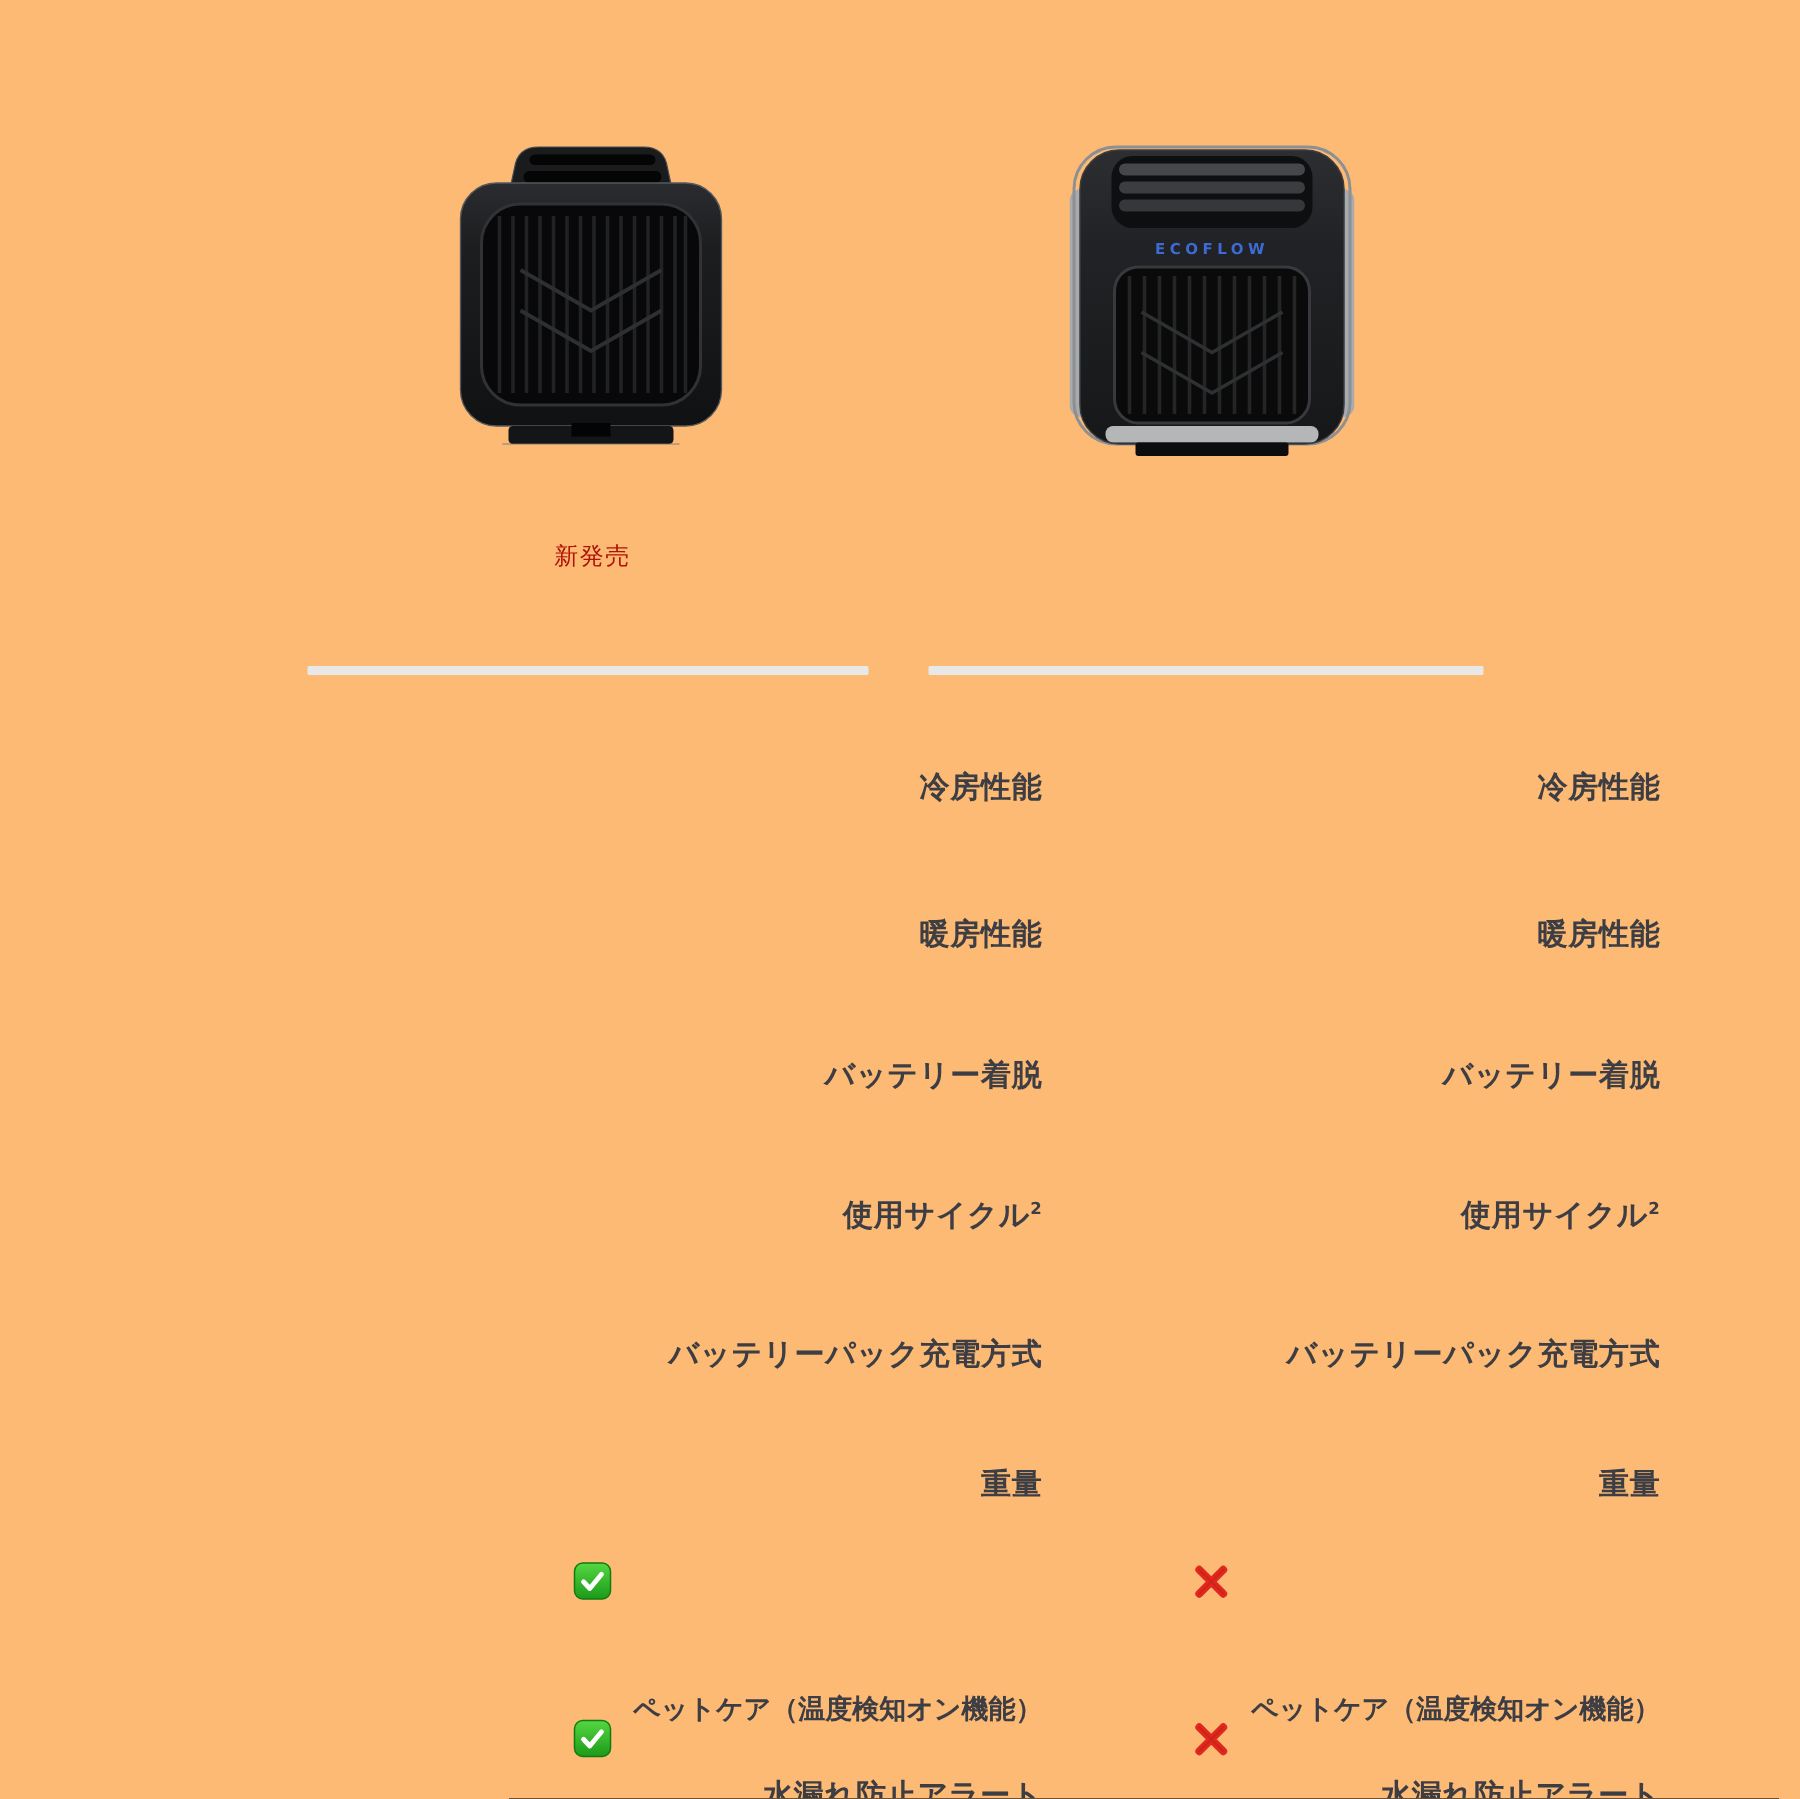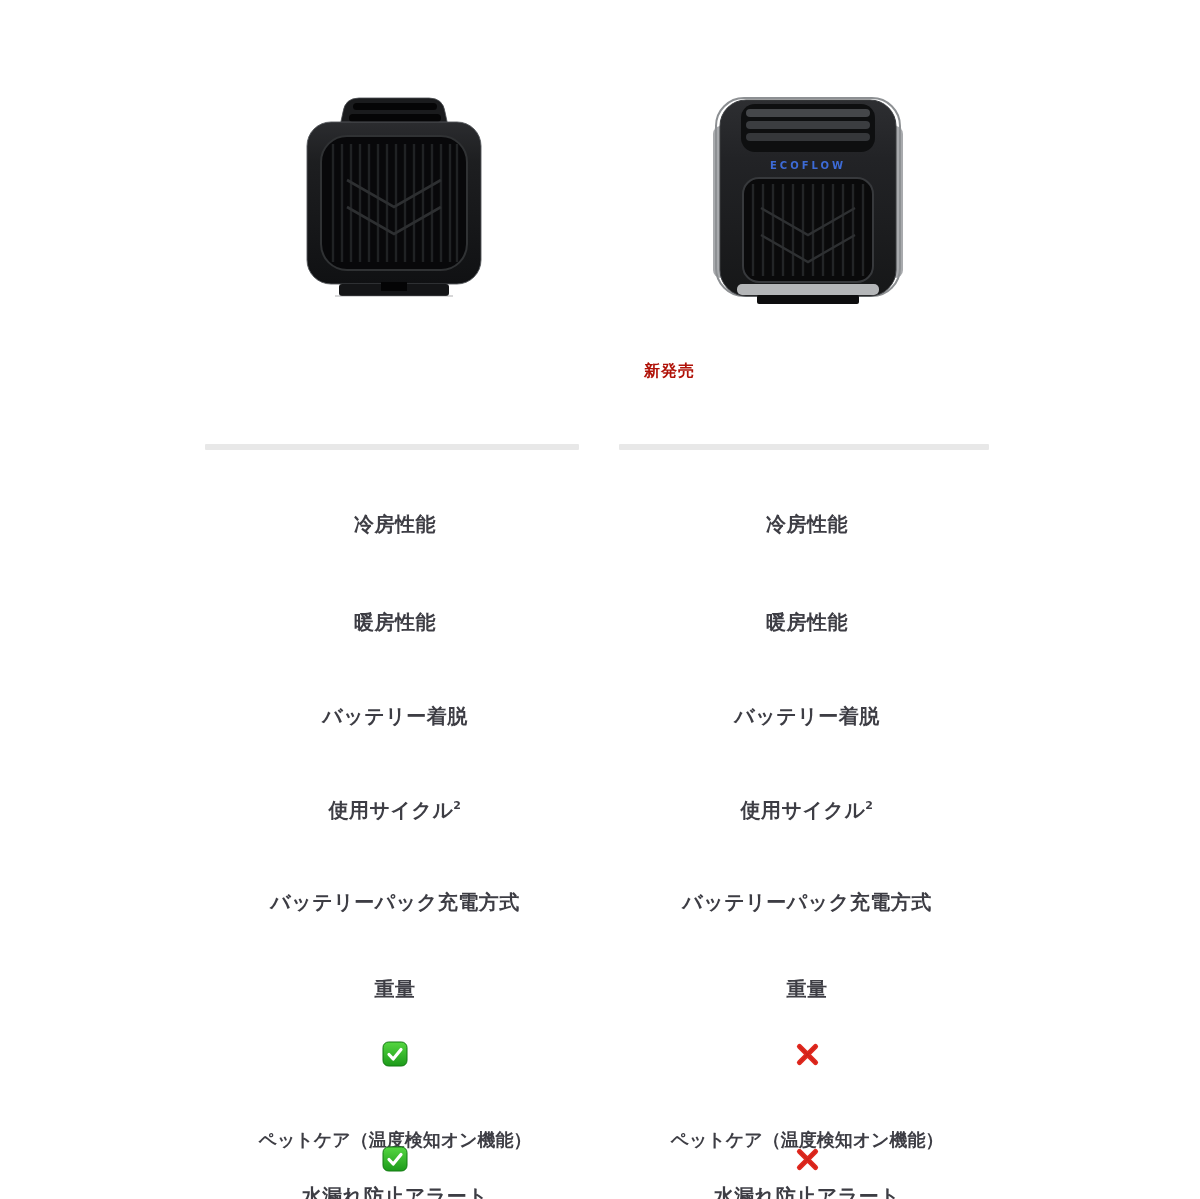--- a/index.html
+++ b/index.html
@@ -1,27 +1,27 @@
 <!DOCTYPE html>
 <html><head>
 <meta charset="utf-8">
 <style>
   html,body{margin:0;padding:0;background:#000;}
   .canvas{
-    position:relative;width:1200px;height:1199px;background:#ffffff;
+    position:relative;width:1200px;height:1199px;background:#fdba74;
     overflow:hidden;font-family:"DejaVu Sans",sans-serif;
   }
   .product{position:absolute;}
   .badge{
-    position:absolute;top:361px;left:95px;width:600px;text-align:right;
-    font-size:16px;font-weight:bold;letter-spacing:1px;
+    position:absolute;top:361px;left:95px;width:600px;text-align:center;
+    font-size:16px;font-weight:normal;letter-spacing:1px;
   }
   .divider{position:absolute;top:444px;height:6px;border-radius:1px;}
   .row-label{
-    position:absolute;width:600px;text-align:center;font-weight:bold;
+    position:absolute;width:600px;text-align:right;font-weight:bold;
     font-size:20px;line-height:26px;letter-spacing:0.5px;
   }
   .row-label.small{font-size:18px;letter-spacing:0;margin-top:48px;}
   .row-label sup{font-size:11px;}
   .icon-row{position:absolute;width:600px;display:flex;justify-content:center;}
   .cl{left:95px;}
   .cr{left:507px;}
 </style>
 </head>
 <body>

